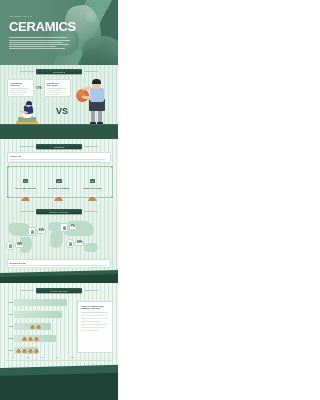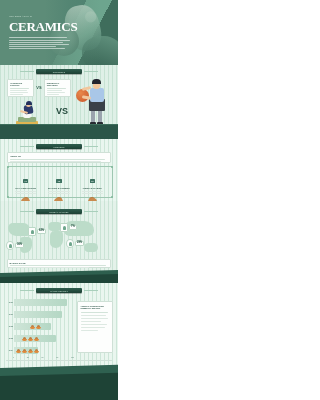--- a/index.html
+++ b/index.html
@@ -35,21 +35,21 @@
   .hero .photo .blobA{position:absolute;left:28%;top:8%;width:34px;height:46px;border-radius:40% 45% 38% 50%;
     background:linear-gradient(160deg,#d8e8dd,#7fae99 60%,#4b7d6b);opacity:.85;transform:rotate(-12deg);}
   .hero .photo .blobB{position:absolute;left:4%;top:40%;width:30px;height:30px;border-radius:50%;
     background:radial-gradient(circle at 35% 35%,#9cc3af,#3e6c5b);opacity:.8;}
   .hero .photo .blobC{position:absolute;right:-6%;bottom:-8%;width:40px;height:34px;border-radius:45%;
     background:linear-gradient(20deg,#2f5a4b,#6fa18c);opacity:.75;}
   .hero .shade{position:absolute;inset:0;background:linear-gradient(90deg,#5d8c78 0 38%,rgba(93,140,120,.35) 60%,rgba(93,140,120,0) 85%);}
   .hero .txt{position:absolute;left:9px;top:16px;width:72px;}
   .kicker{font-size:2.4px;letter-spacing:.6px;color:#d5e9dd;line-height:1;margin-bottom:2px;}
   .bigtitle{font-size:13px;line-height:13px;letter-spacing:-0.3px;color:#ffffff;font-weight:700;
-    font-family:Liberation Serif, serif;}
+    font-family:Liberation Sans, sans-serif;}
   .herolines{margin-top:4px;}
   .herolines i{display:block;height:0.8px;background:rgba(255,255,255,.55);margin-bottom:1.3px;border-radius:1px;}
 
   
   .s2{height:74px;background:#eab308;}
   .s2 .floor{position:absolute;left:0;bottom:0;width:100%;height:14px;background:#2b5648;}
   .s2 .floor2{position:absolute;left:0;bottom:10px;width:100%;height:5px;background:#3e6e5c;}
   .s2 .bg{position:absolute;left:0;top:0;width:100%;height:62px;background:#dff0e7;}
   .s2 .badge{position:absolute;left:36px;top:4px;}
   .cmp{position:absolute;left:7px;top:14px;width:64px;height:18px;display:flex;align-items:center;gap:2px;}

